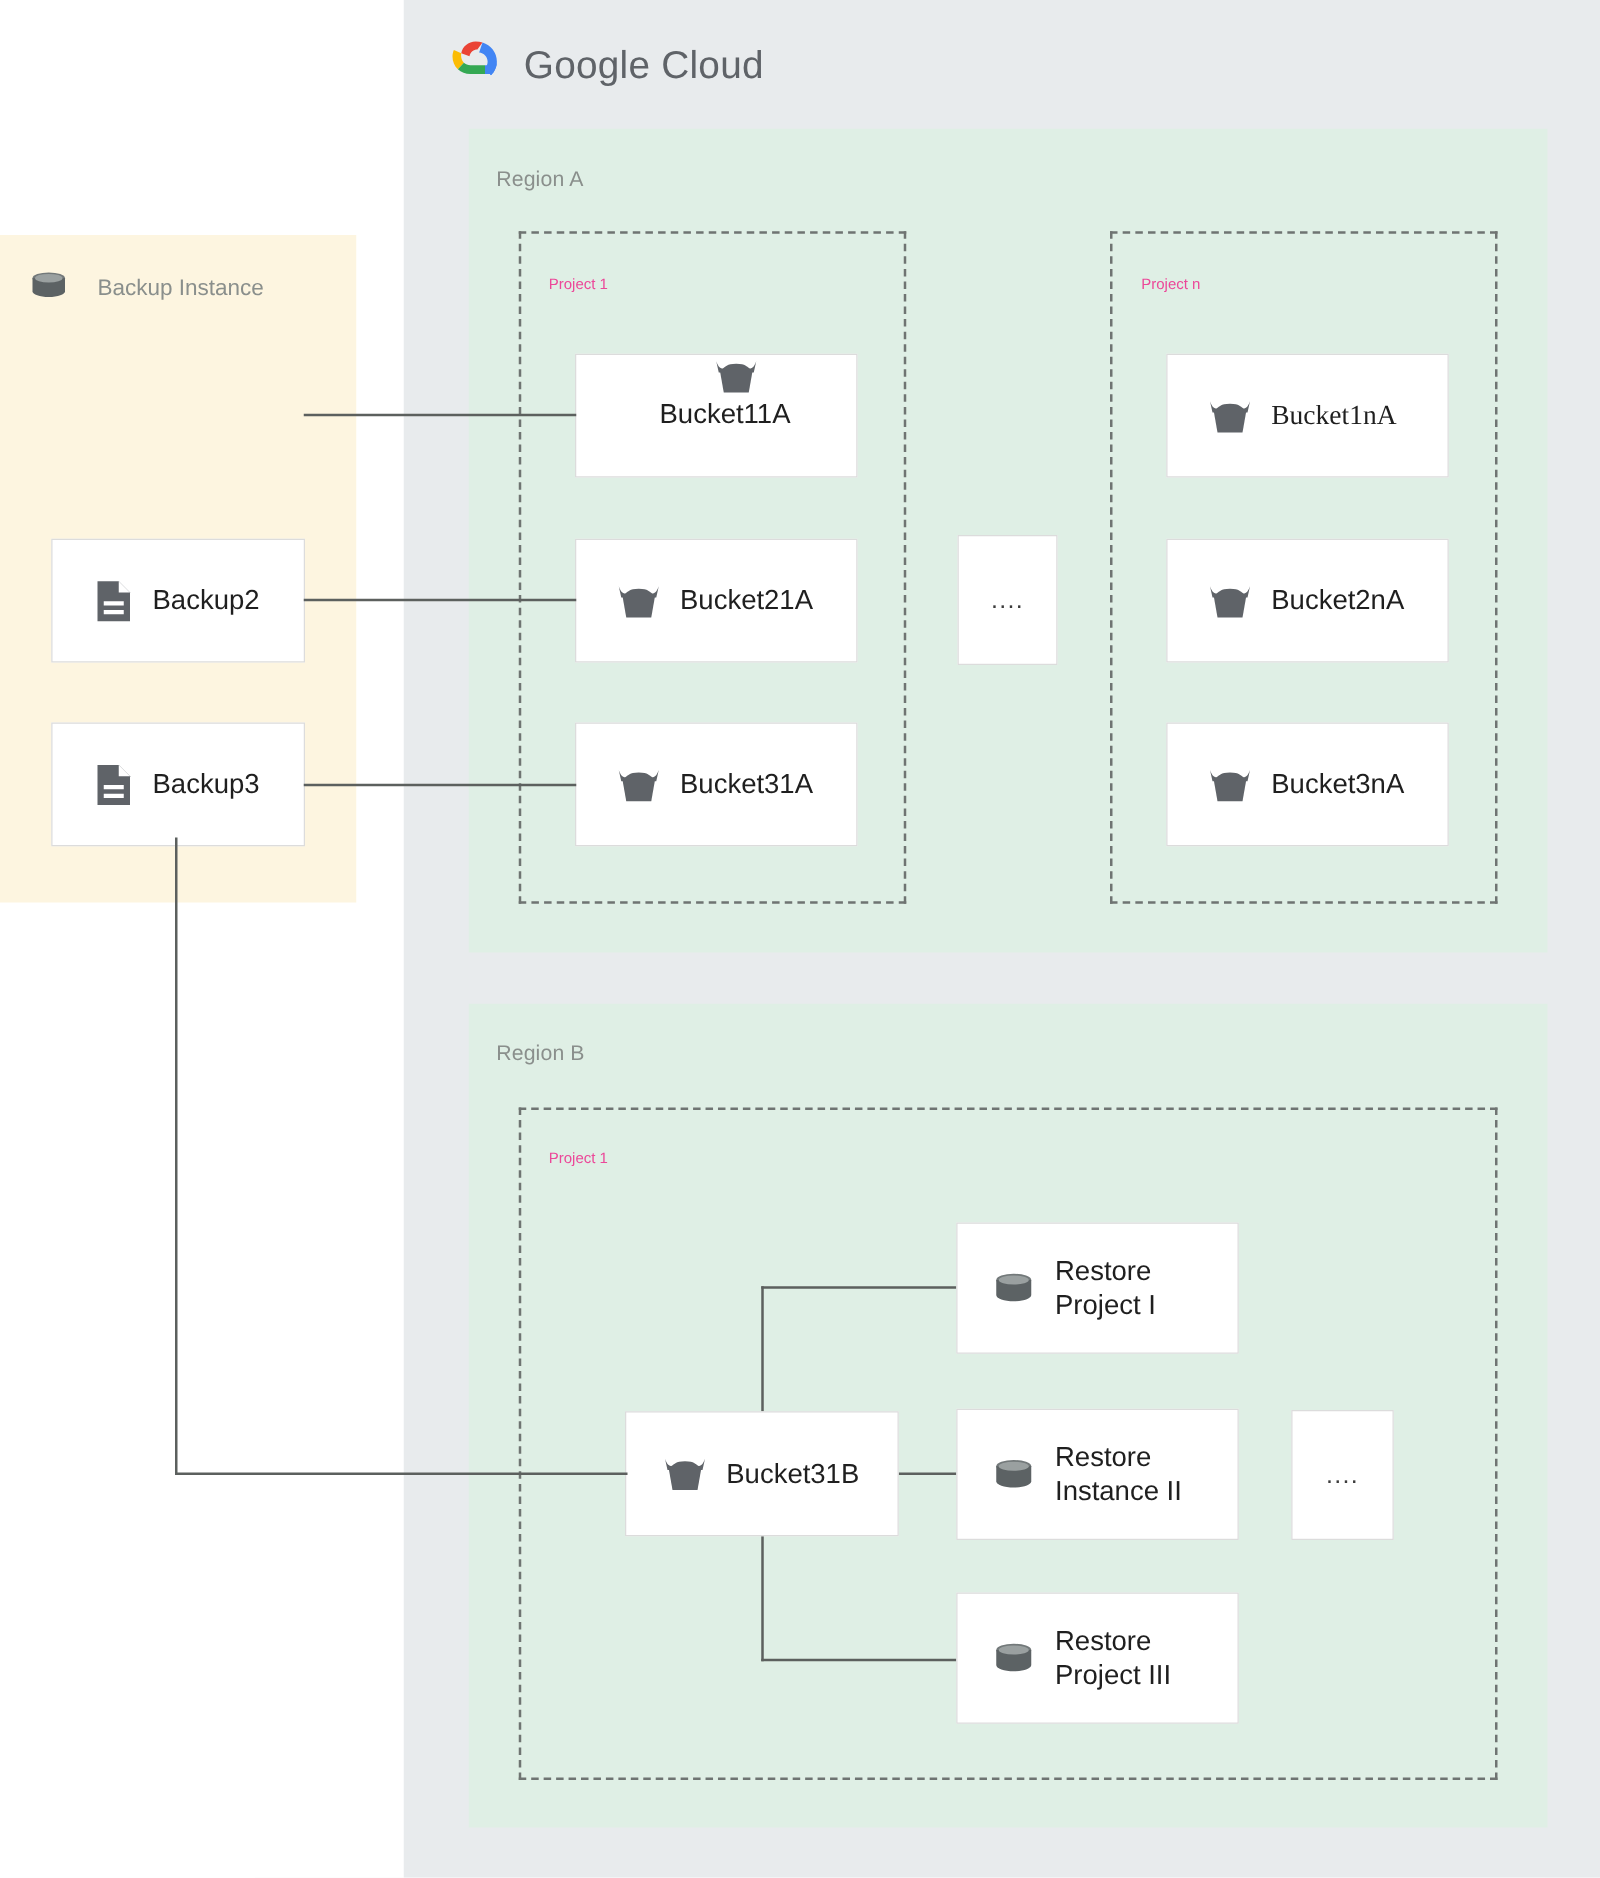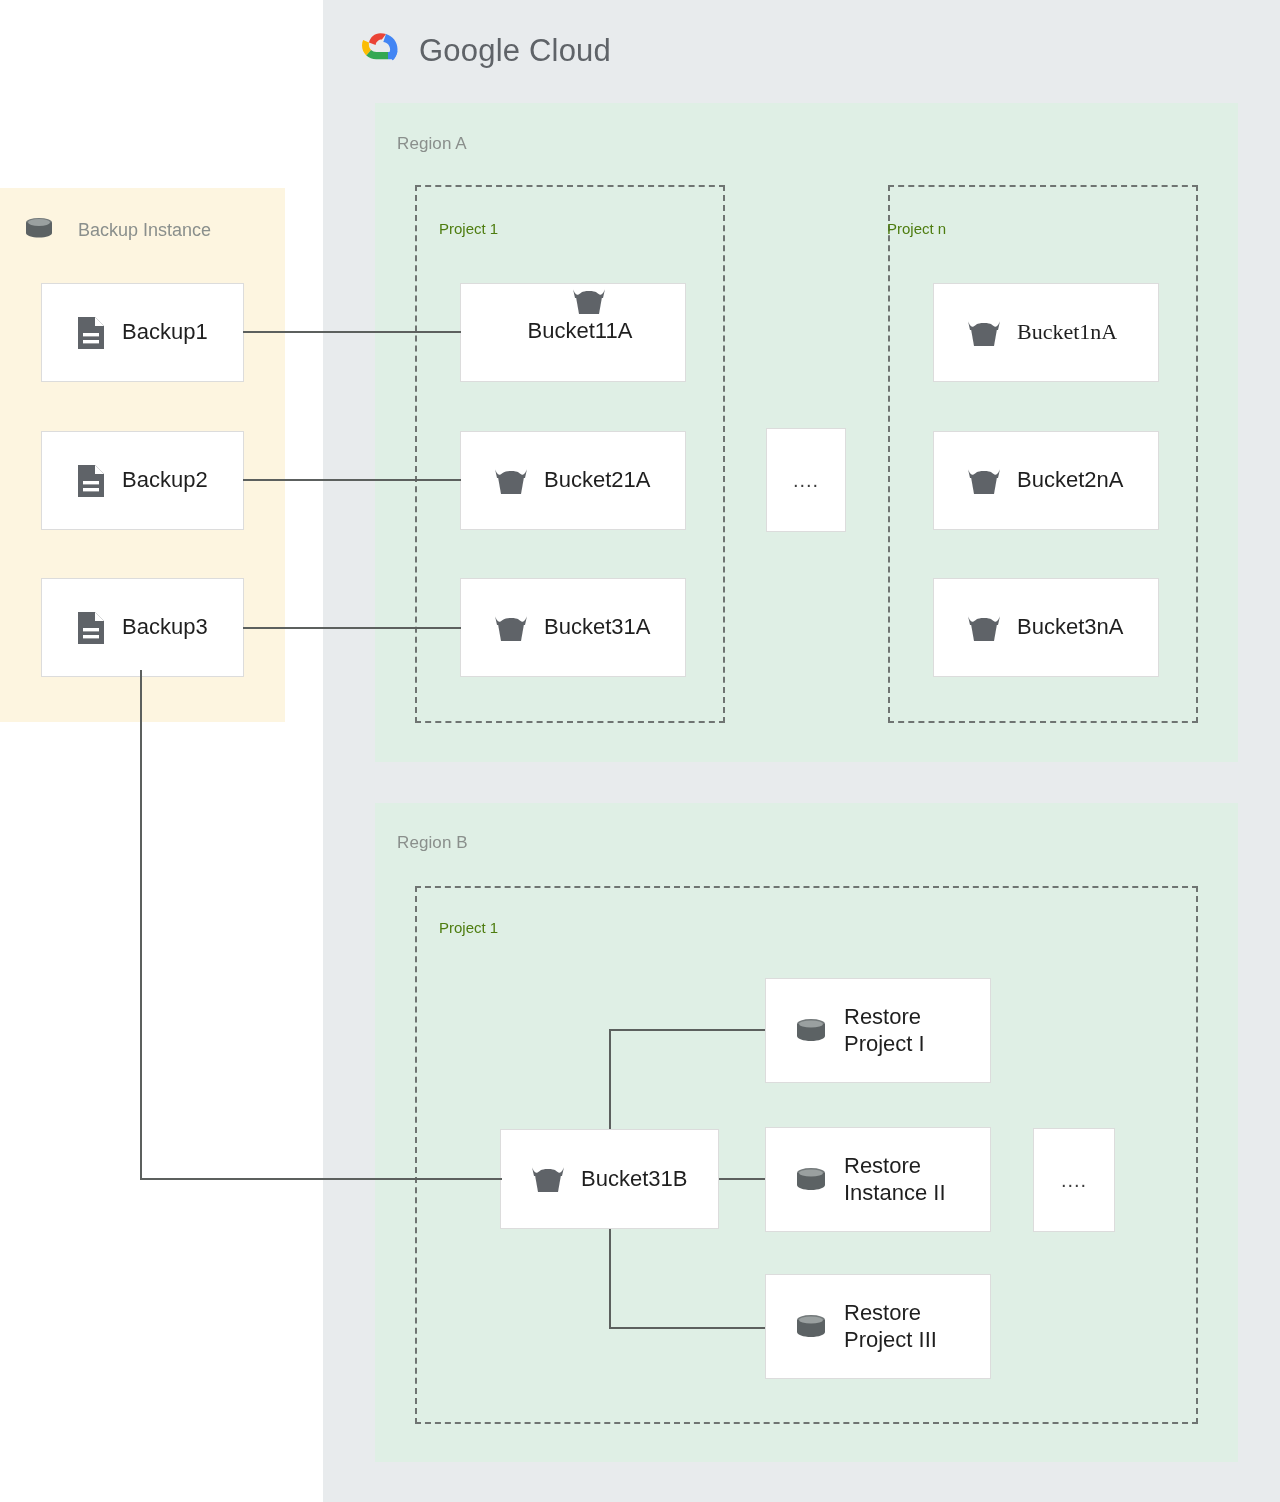--- a/index.html
+++ b/index.html
@@ -9,21 +9,21 @@
 
   
   .gcp-panel{position:absolute;left:323px;top:0;width:957px;height:1502px;background:#e8ebed;}
   .backup-panel{position:absolute;left:0;top:188px;width:285px;height:534px;background:#fdf5e0;}
   .region{position:absolute;background:#dfefe5;}
   .region-a{left:375px;top:103px;width:863px;height:659px;}
   .region-b{left:375px;top:803px;width:863px;height:659px;}
   .region-label{position:absolute;font-size:17px;color:#8a8f8c;letter-spacing:.1px;}
 
   .project{position:absolute;border:2px dashed #6f7472;box-sizing:border-box;}
-  .project-label{position:absolute;font-size:15px;color:#4d7c0f;}
+  .project-label{position:absolute;font-size:12px;color:#ec4899;}
 
   
   .node{position:absolute;background:#ffffff;border:1px solid #dcdcdc;box-sizing:border-box;
         display:flex;align-items:center;}
   .node .label{font-size:22px;color:#1f1f1f;line-height:1.22;}
   .node .ico{flex:0 0 auto;display:flex;align-items:center;justify-content:center;}
   .dots{position:absolute;background:#fff;border:1px solid #dcdcdc;box-sizing:border-box;
         display:flex;align-items:center;justify-content:center;font-size:20px;color:#3c3c3c;
         letter-spacing:1px;line-height:1;}
 
@@ -65,31 +65,20 @@
     <span class="ico">
       <svg width="30" height="24" viewBox="0 0 30 24">
         <ellipse cx="15" cy="6.5" rx="13" ry="4.6" fill="#73797a"></ellipse>
         <path d="M2 6.5 L2 17 C2 19.6 7.8 21.6 15 21.6 C22.2 21.6 28 19.6 28 17 L28 6.5 Z" fill="#5c6264"></path>
         <ellipse cx="15" cy="6.5" rx="11" ry="3.4" fill="#9aa0a0"></ellipse>
       </svg>
     </span>
     <span class="t">Backup Instance</span>
   </div>
 
-  <div class="node" style="left:41px;top:283px;width:203px;height:99px;">
-    <span class="ico" style="margin-left:34px;">
-      <svg width="30" height="36" viewBox="0 0 30 36">
-        <path d="M2 2 H19 L28 11 V34 H2 Z" fill="#5f6368"></path>
-        <path d="M19 2 L28 11 H19 Z" fill="#ffffff"></path>
-        <rect x="7" y="18" width="16" height="3.4" fill="#ffffff"></rect>
-        <rect x="7" y="25" width="16" height="3.4" fill="#ffffff"></rect>
-      </svg>
-    </span>
-    <span class="label" style="margin-left:16px;">Backup1</span>
-  </div>
 
   <div class="node" style="left:41px;top:431px;width:203px;height:99px;">
     <span class="ico" style="margin-left:34px;">
       <svg width="30" height="36" viewBox="0 0 30 36">
         <path d="M2 2 H19 L28 11 V34 H2 Z" fill="#5f6368"></path>
         <path d="M19 2 L28 11 H19 Z" fill="#ffffff"></path>
         <rect x="7" y="18" width="16" height="3.4" fill="#ffffff"></rect>
         <rect x="7" y="25" width="16" height="3.4" fill="#ffffff"></rect>
       </svg>
     </span>
@@ -108,21 +97,21 @@
     <span class="label" style="margin-left:16px;">Backup3</span>
   </div>
 
   <div class="region region-a"></div>
   <div class="region-label" style="left:397px;top:134px;">Region A</div>
 
   <div class="project" style="left:415px;top:185px;width:310px;height:538px;"></div>
   <div class="project-label" style="left:439px;top:220px;">Project 1</div>
 
   <div class="project" style="left:888px;top:185px;width:310px;height:538px;"></div>
-  <div class="project-label" style="left:887px;top:220px;">Project n</div>
+  <div class="project-label" style="left:913px;top:220px;">Project n</div>
 
   <div class="node" style="left:460px;top:283px;width:226px;height:99px;flex-direction:column;">
     <span class="ico" style="margin-left:31px;">
       <svg width="38" height="34" viewBox="0 0 38 34">
         <path d="M3 5 C3 5 5.2 12 8.5 10.5 C11 9.4 11 7 19 7 C27 7 27 9.4 29.5 10.5 C32.8 12 35 5 35 5 L33 14 H5 Z" fill="#5f6368"></path>
         <path d="M6 13 H32 L29 30 H9 Z" fill="#5f6368"></path>
       </svg>
     </span>
     <span class="label" style="margin-left:14px;">Bucket11A</span>
   </div>

